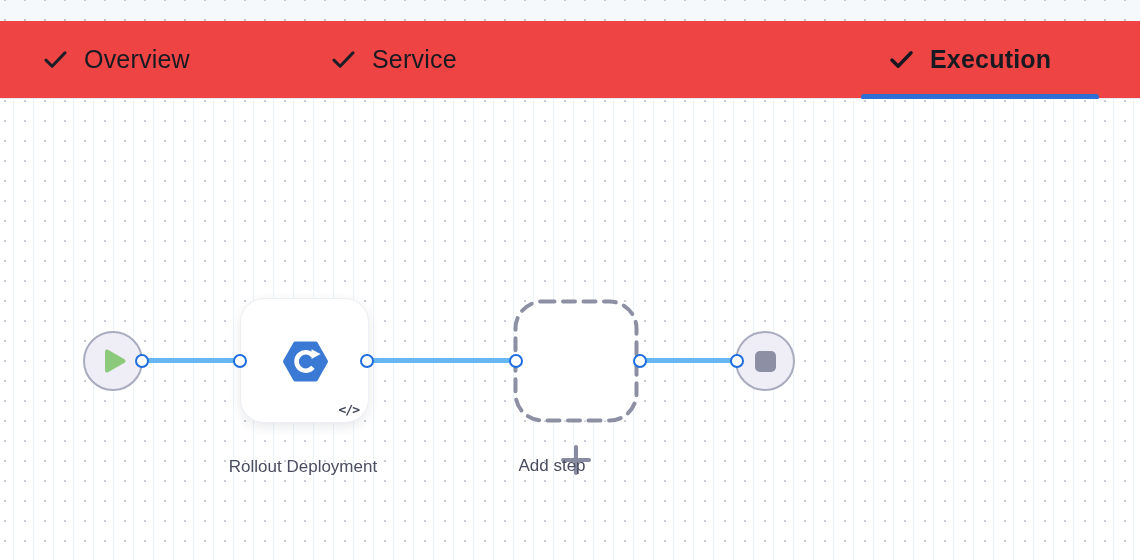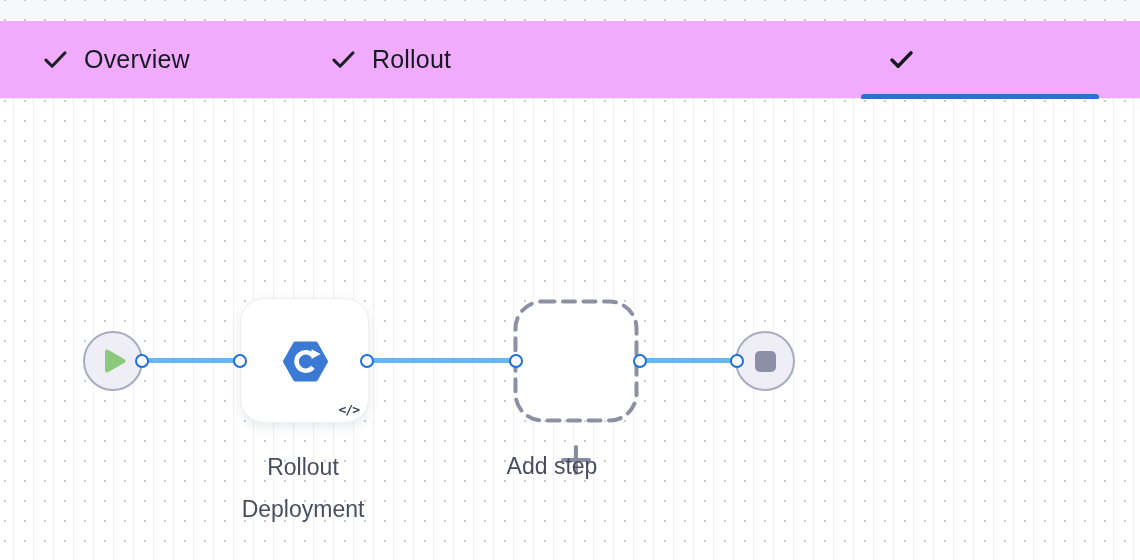--- a/index.html
+++ b/index.html
@@ -10,21 +10,21 @@
   
   .top-strip{
     position:absolute;left:0;top:0;width:1140px;height:21px;
     background-color:#f5f9fc;
     background-image:radial-gradient(circle,#c2c8d2 1.1px,transparent 1.3px);
     background-size:20px 20px;background-position:15px 10px;
   }
   
   .tabbar{
     position:absolute;left:0;top:21px;width:1140px;height:78px;
-    background:#f0abfc;border-bottom:1.5px solid #e7e9ed;box-sizing:border-box;
+    background:#ef4444;border-bottom:1.5px solid #e7e9ed;box-sizing:border-box;
   }
   .tab{
     position:absolute;top:0;height:76px;display:flex;align-items:center;gap:15px;
     color:#171a21;font-size:25px;font-weight:500;letter-spacing:.2px;cursor:pointer;
   }
   .tab.active{font-weight:700;}
   .tab .check{width:27px;height:27px;flex:0 0 auto;display:block;}
   .tab-underline{
     position:absolute;left:861px;bottom:-2px;width:238px;height:6px;
     background:#2e6fd3;border-radius:4px;
@@ -63,47 +63,48 @@
     position:absolute;right:9px;bottom:5px;font-size:13px;font-weight:700;
     color:#3f4254;font-family:"DejaVu Sans Mono",monospace;letter-spacing:-1px;
   }
   
   .add-step-box{position:absolute;left:513px;top:200px;width:126px;height:124px;cursor:pointer;}
   .plus-h{position:absolute;left:561px;top:358.5px;width:30px;height:4.5px;background:#898ca0;border-radius:2px;}
   .plus-v{position:absolute;left:573.7px;top:346px;width:4.5px;height:30px;background:#898ca0;border-radius:2px;}
   
   .node-label{
     position:absolute;width:200px;text-align:center;color:#4a4d5f;
-    font-size:23px;line-height:42px;
+    font-size:17px;line-height:42px;
   }
   #label-step{left:203px;top:347px;}
   #label-add{left:452px;top:346px;}
 </style>
 </head>
 <body>
 
 <div class="top-strip"></div>
 
 <div class="tabbar">
   <div class="tab" style="left:42px">
     <svg class="check" viewBox="0 0 24 24">
       <path d="M3.5 12.5 L9 18 L20.5 6" fill="none" stroke="#1b1e26" stroke-width="2.7" stroke-linecap="round" stroke-linejoin="round"></path>
     </svg>
     <span>Overview</span>
   </div>
   <div class="tab" style="left:330px">
     <svg class="check" viewBox="0 0 24 24">
       <path d="M3.5 12.5 L9 18 L20.5 6" fill="none" stroke="#1b1e26" stroke-width="2.7" stroke-linecap="round" stroke-linejoin="round"></path>
     </svg>
-    <span>Rollout</span>
+    <span>Service</span>
   </div>
   <div class="tab active" style="left:888px">
     <svg class="check" viewBox="0 0 24 24">
       <path d="M3.5 12.5 L9 18 L20.5 6" fill="none" stroke="#14171e" stroke-width="3" stroke-linecap="round" stroke-linejoin="round"></path>
     </svg>
+    <span>Execution</span>
   </div>
   <div class="tab-underline"></div>
 </div>
 
 <div class="canvas">
 
   <div class="edge" style="left:142px;width:98px"></div>
   <div class="edge" style="left:367px;width:149px"></div>
   <div class="edge" style="left:640px;width:97px"></div>
 

